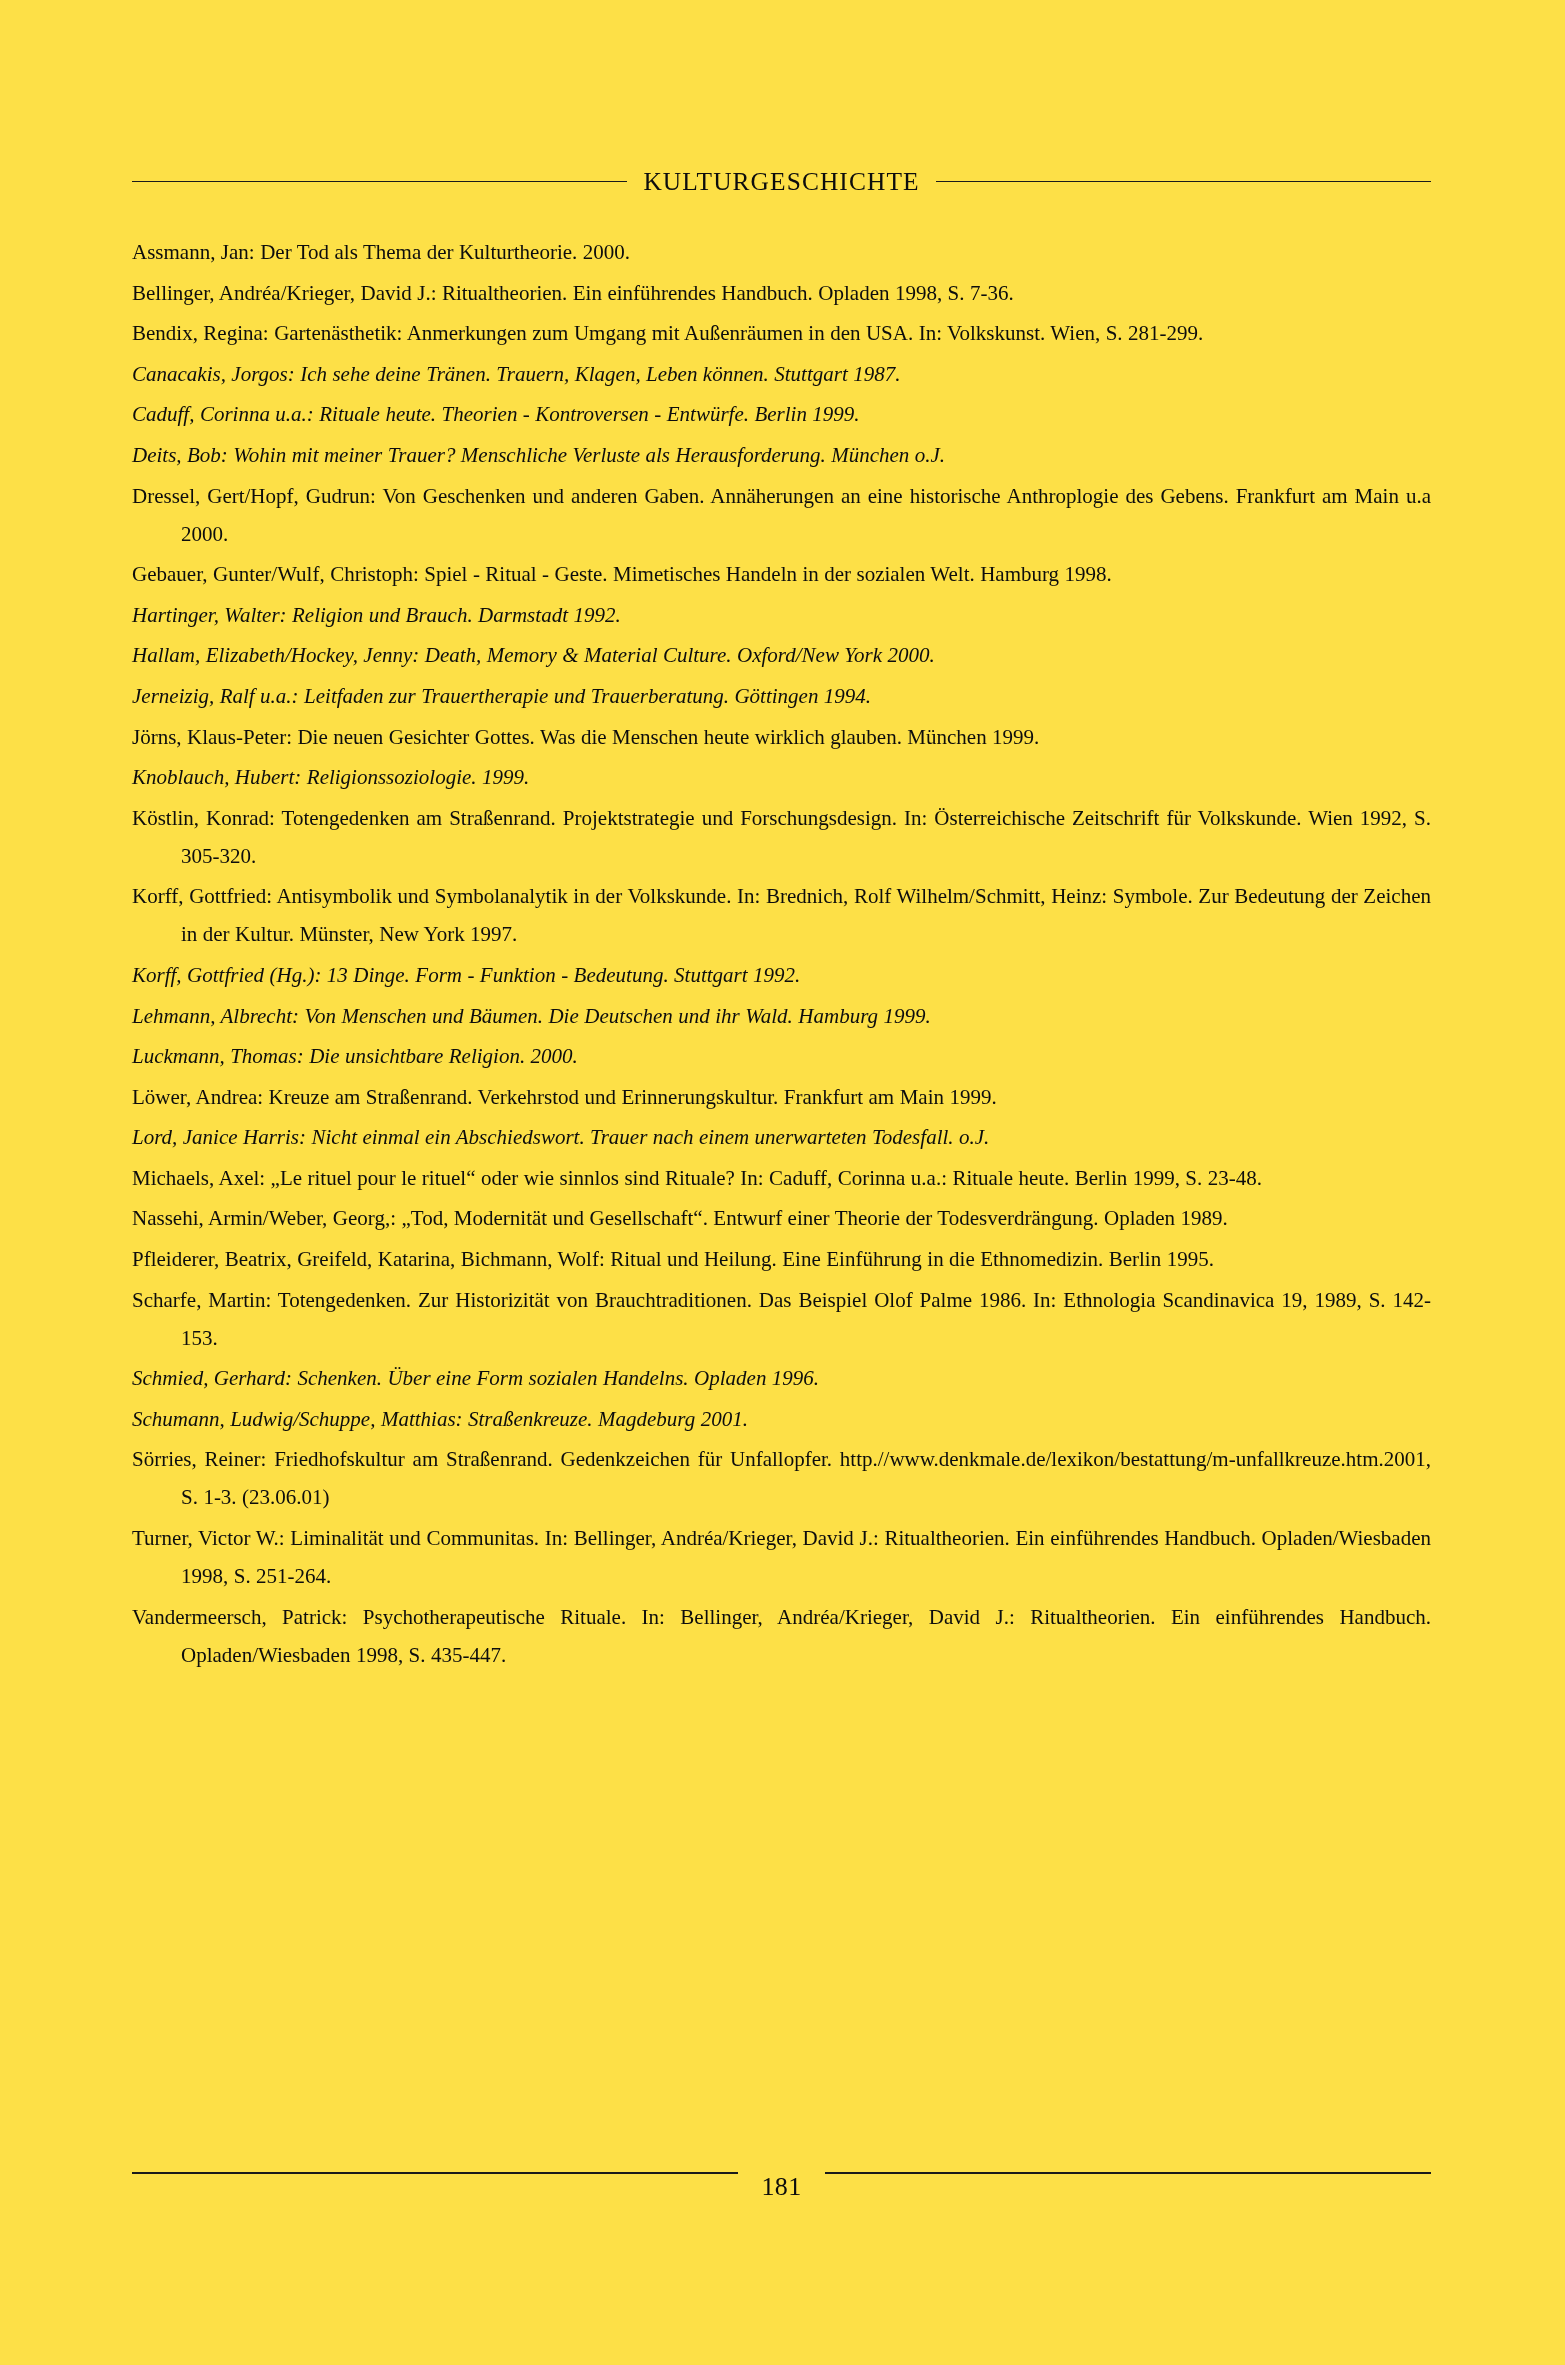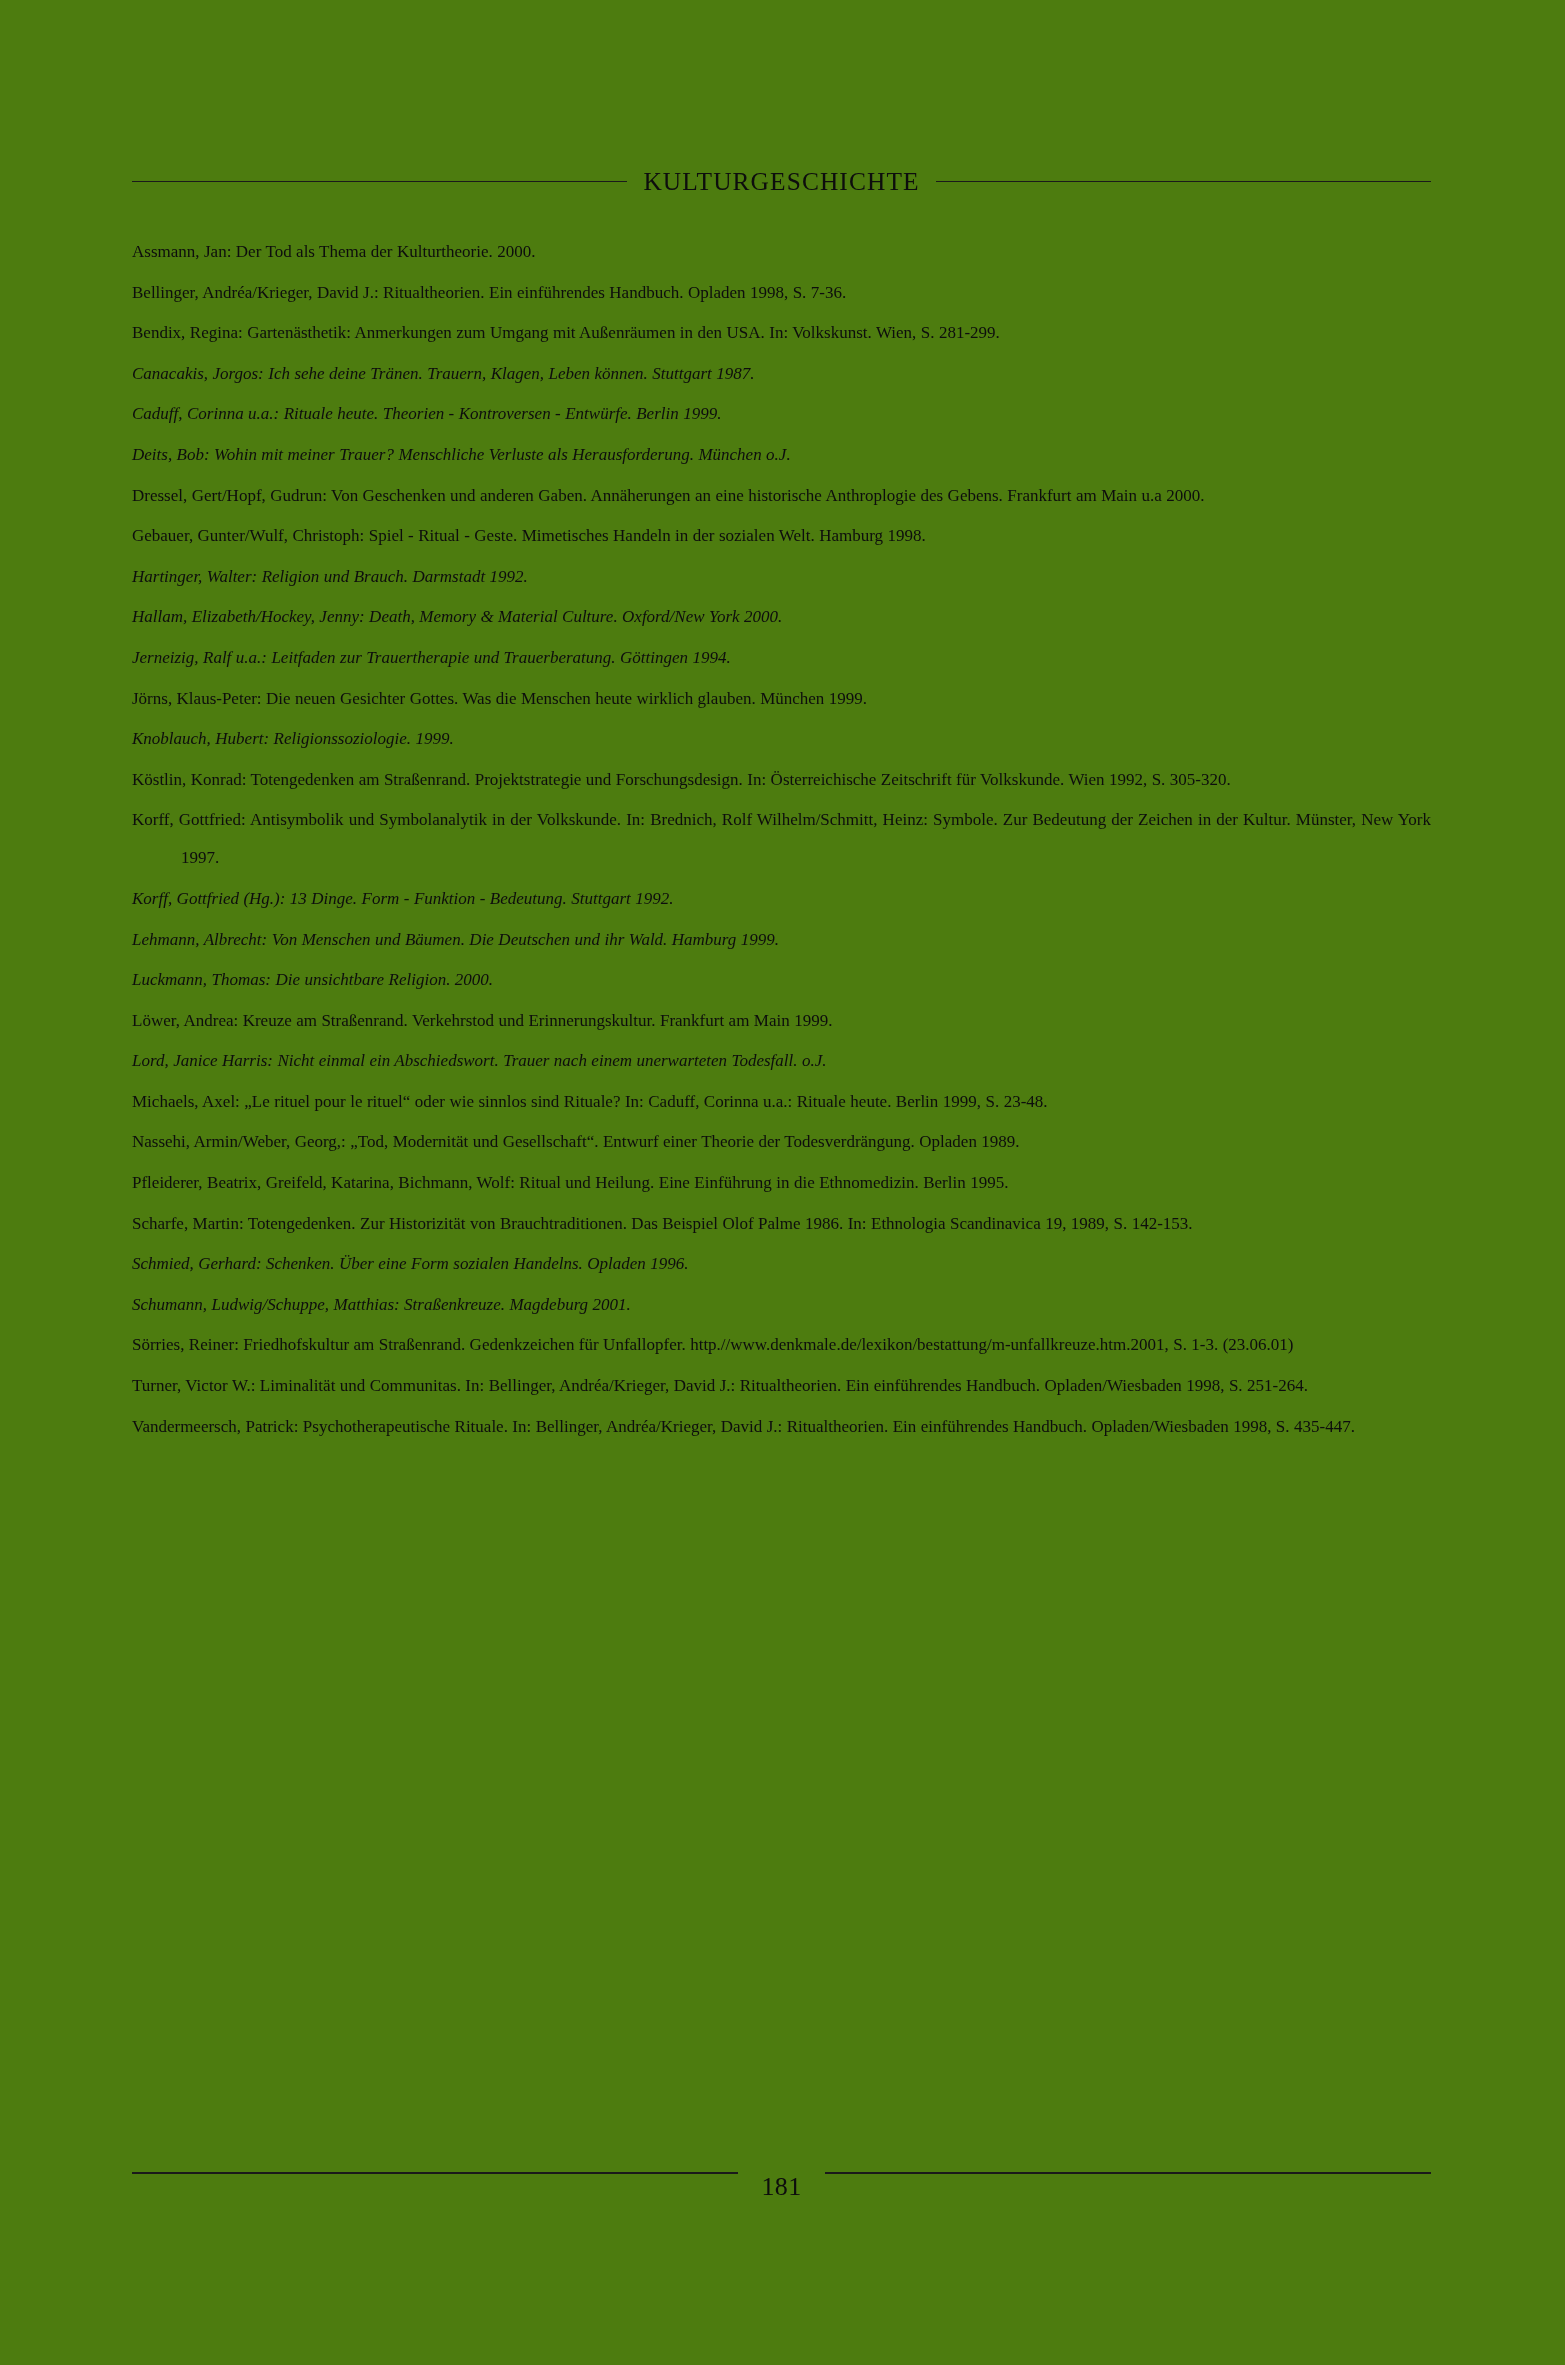--- a/index.html
+++ b/index.html
@@ -13,21 +13,21 @@
     font-family: "Liberation Serif", serif;
     color: #0d0d0d;
     position: relative;
     overflow: hidden;
   }
   .page {
     position: absolute;
     left: 0; top: 0;
     width: 1565px;
     height: 2366px;
-    background: #4d7c0f;
+    background: #fde047;
   }
   .content {
     position: absolute;
     left: 132px;
     top: 167px;
     width: 1299px;
   }
 
   
   .header-rule-row {
@@ -48,21 +48,21 @@
     letter-spacing: 1.1px;
     white-space: nowrap;
     font-family: "Liberation Serif", serif;
   }
 
   
   .biblio {
     width: 1299px;
   }
   .entry {
-    font-size: 17px;
+    font-size: 21px;
     line-height: 38px;
     margin: 0 0 2.6px 0;
     padding-left: 49px;
     text-indent: -49px;
     text-align: justify;
     word-spacing: 0.2px;
   }
   .entry.nojust {
     text-align: left;
     font-style: italic;

